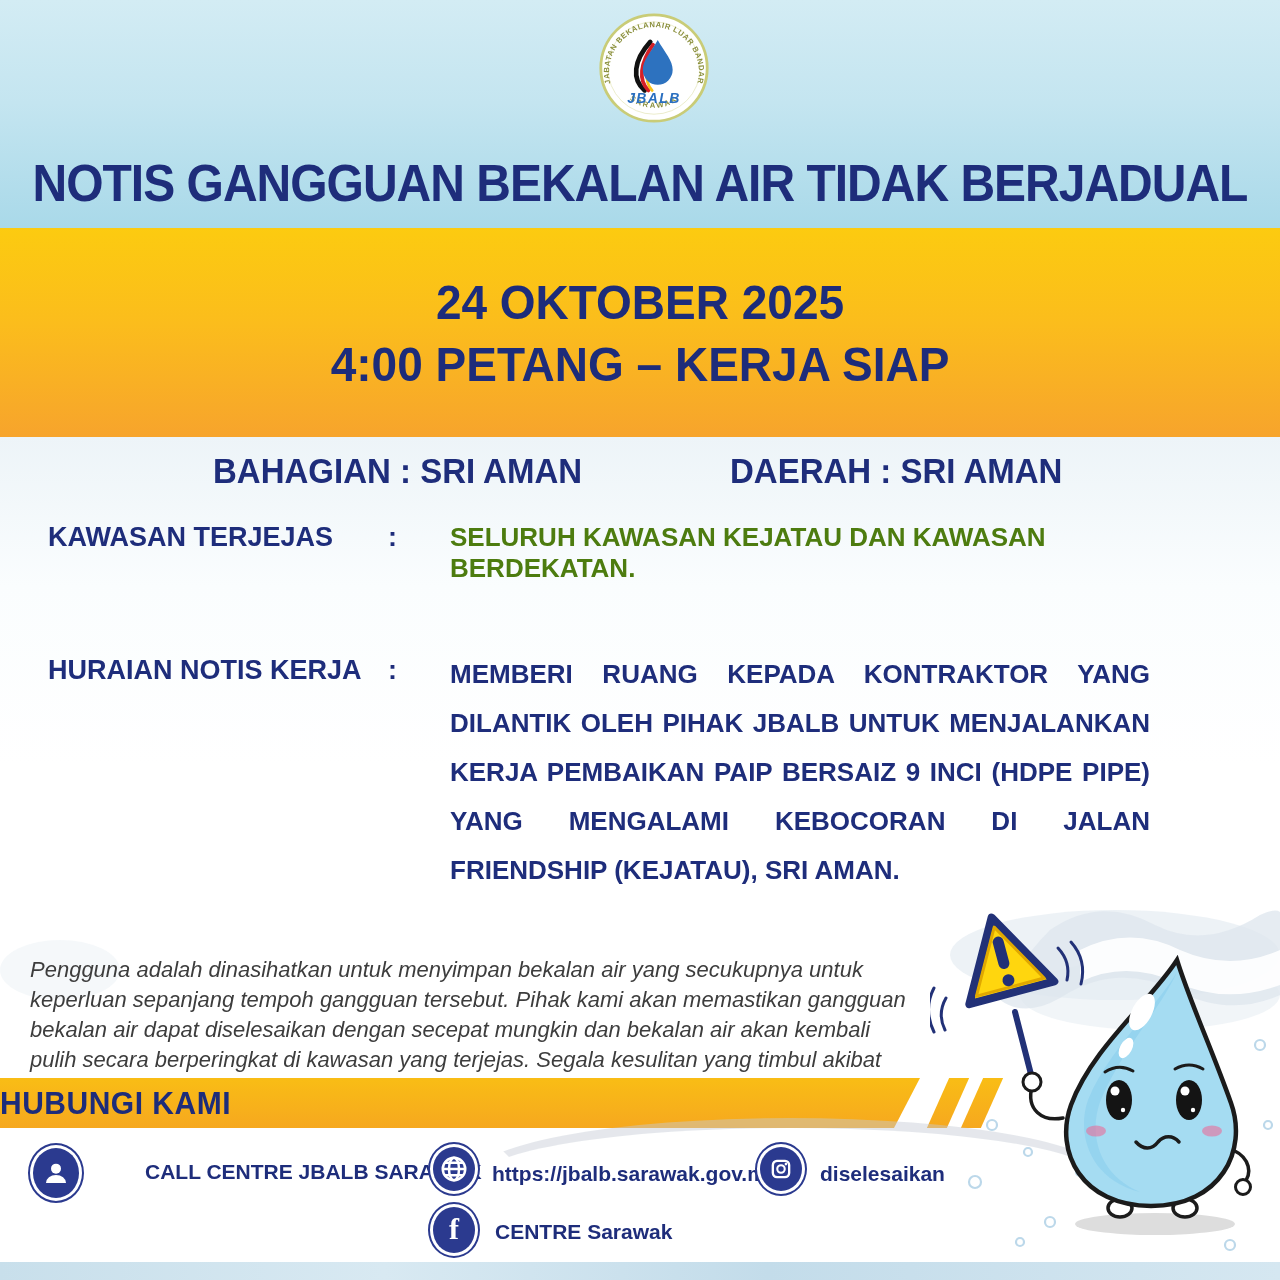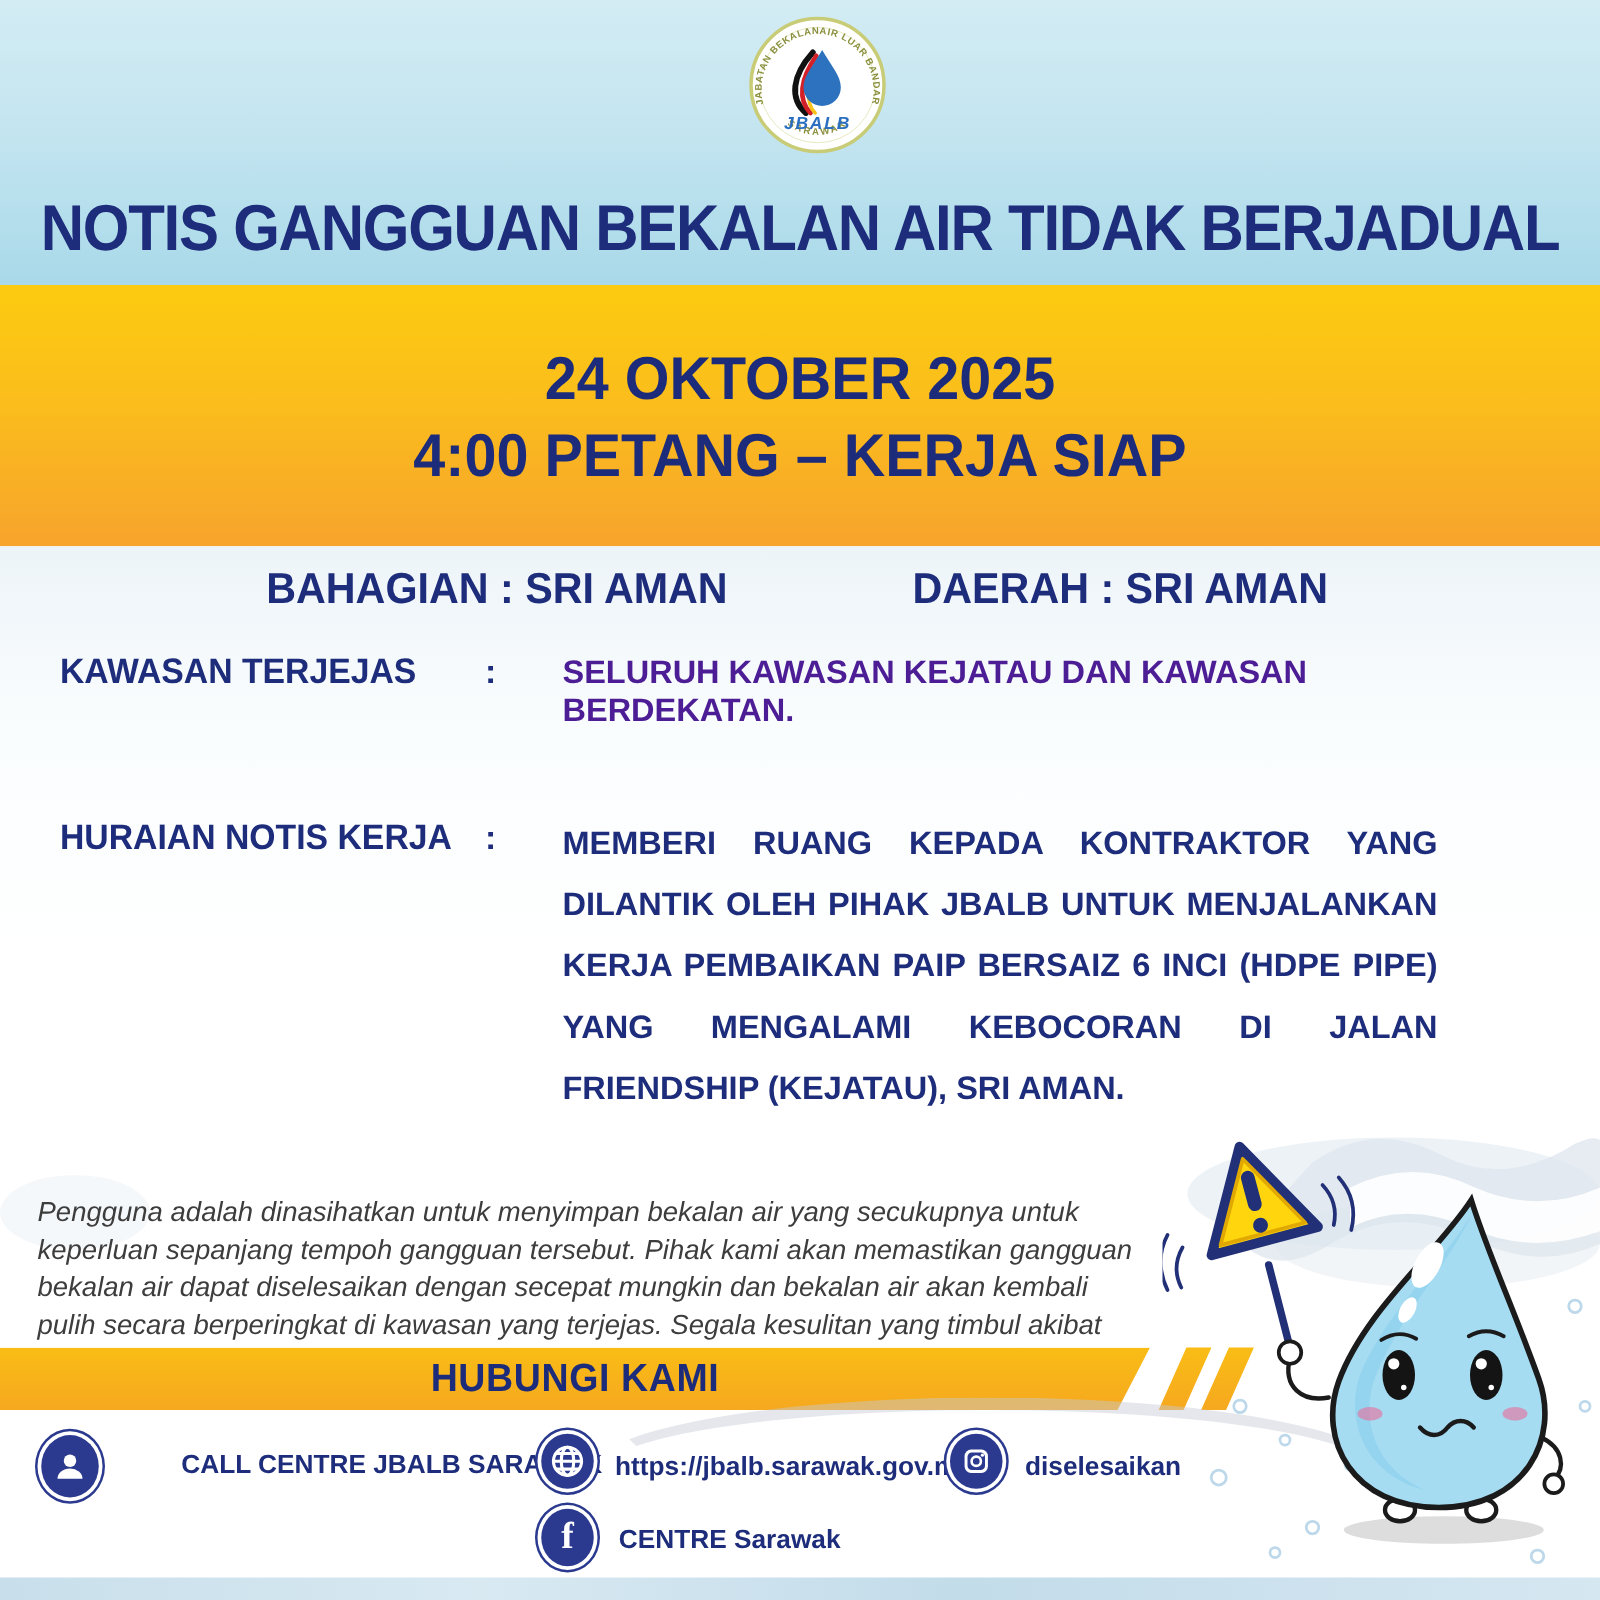--- a/index.html
+++ b/index.html
@@ -25,38 +25,38 @@
   .main-section { position:absolute; left:0; top:437px; width:1280px; height:825px;
     background:linear-gradient(180deg,#edf4f8 0%,#fafdfe 18%,#ffffff 40%); }
 
   .region-row { position:absolute; top:452px; left:0; width:1280px; }
   .region-item { position:absolute; font-size:33px; font-weight:800; color:#1e2d7b; transform:scaleY(1.05); }
   .region-bahagian { left:213px; }
   .region-daerah  { left:730px; }
 
   .detail-label { position:absolute; left:48px; font-size:27px; font-weight:800; color:#1e2d7b; transform:scaleY(1.05); }
   .detail-colon { position:absolute; left:388px; font-size:27px; font-weight:800; color:#1e2d7b; }
-  .detail-value { position:absolute; left:450px; width:700px; font-size:26px; font-weight:800; color:#4c1d95; }
+  .detail-value { position:absolute; left:450px; width:700px; font-size:26px; font-weight:800; color:#4d7c0f; }
   .row-kawasan { top:522px; }
   .row-huraian { top:655px; }
   .huraian-par { position:absolute; left:450px; top:650px; width:700px;
     font-size:26px; font-weight:800; color:#1e2d7b; line-height:49px;
     text-align:justify; }
 
   
   .splash-zone { position:absolute; left:0; top:900px; width:1280px; height:362px; pointer-events:none; }
   .splash-blob { position:absolute; background:#e3ebf1; opacity:.65; border-radius:50%; }
   .advisory { position:absolute; left:30px; top:955px; width:890px;
     font-size:22px; font-style:italic; color:#3d3d3d; line-height:30px; font-weight:500; }
 
   
   .contact-band { position:absolute; left:0; top:1078px; width:920px; height:50px;
     background:linear-gradient(180deg,#f9bd15 0%,#f6a81f 100%);
     clip-path:polygon(0 0,100% 0,calc(100% - 26px) 100%,0 100%);
-    display:flex; align-items:center; justify-content:center; }
+    display:flex; align-items:center; justify-content:flex-start; }
   .contact-band-title { font-size:30px; font-weight:800; color:#1d2c7a; letter-spacing:.5px; transform:scaleY(1.05); }
   .band-stripe { position:absolute; top:1078px; width:20px; height:50px;
     background:linear-gradient(180deg,#f9bd15,#f6a81f); transform:skewX(-24deg); }
   .stripe-1 { left:938px; }
   .stripe-2 { left:972px; }
 
   
   .contact-icon { position:absolute; border-radius:50%; background:#fff;
     border:2px solid #2b3a8f; padding:3px; }
   .contact-icon .inner { width:100%; height:100%; border-radius:50%; background:#2b3a8f;
@@ -127,21 +127,21 @@
     <div class="region-item region-bahagian">BAHAGIAN : SRI AMAN</div>
     <div class="region-item region-daerah">DAERAH : SRI AMAN</div>
   </div>
 
   <div class="detail-label row-kawasan">KAWASAN TERJEJAS</div>
   <div class="detail-colon row-kawasan">:</div>
   <div class="detail-value row-kawasan">SELURUH KAWASAN KEJATAU DAN KAWASAN BERDEKATAN.</div>
 
   <div class="detail-label row-huraian">HURAIAN NOTIS KERJA</div>
   <div class="detail-colon row-huraian">:</div>
-  <div class="huraian-par">MEMBERI RUANG KEPADA KONTRAKTOR YANG DILANTIK OLEH PIHAK JBALB UNTUK MENJALANKAN KERJA PEMBAIKAN PAIP BERSAIZ 6 INCI (HDPE PIPE) YANG MENGALAMI KEBOCORAN DI JALAN FRIENDSHIP (KEJATAU), SRI AMAN.</div>
+  <div class="huraian-par">MEMBERI RUANG KEPADA KONTRAKTOR YANG DILANTIK OLEH PIHAK JBALB UNTUK MENJALANKAN KERJA PEMBAIKAN PAIP BERSAIZ 9 INCI (HDPE PIPE) YANG MENGALAMI KEBOCORAN DI JALAN FRIENDSHIP (KEJATAU), SRI AMAN.</div>
 
   <div class="splash-zone">
     <div class="splash-blob" style="left:950px; top:10px;  width:330px; height:90px;"></div>
     <div class="splash-blob" style="left:1020px; top:60px; width:260px; height:70px; opacity:.5;"></div>
     <div class="splash-blob" style="left:0px; top:40px; width:120px; height:60px; opacity:.35;"></div>
   </div>
   <div class="advisory">Pengguna adalah dinasihatkan untuk menyimpan bekalan air yang secukupnya untuk keperluan sepanjang tempoh gangguan tersebut. Pihak kami akan memastikan gangguan bekalan air dapat diselesaikan dengan secepat mungkin dan bekalan air akan kembali pulih secara berperingkat di kawasan yang terjejas. Segala kesulitan yang timbul akibat gangguan ini adalah sangat dikesali.</div>
 
   <div class="contact-band">
     <div class="contact-band-title">HUBUNGI KAMI</div>

